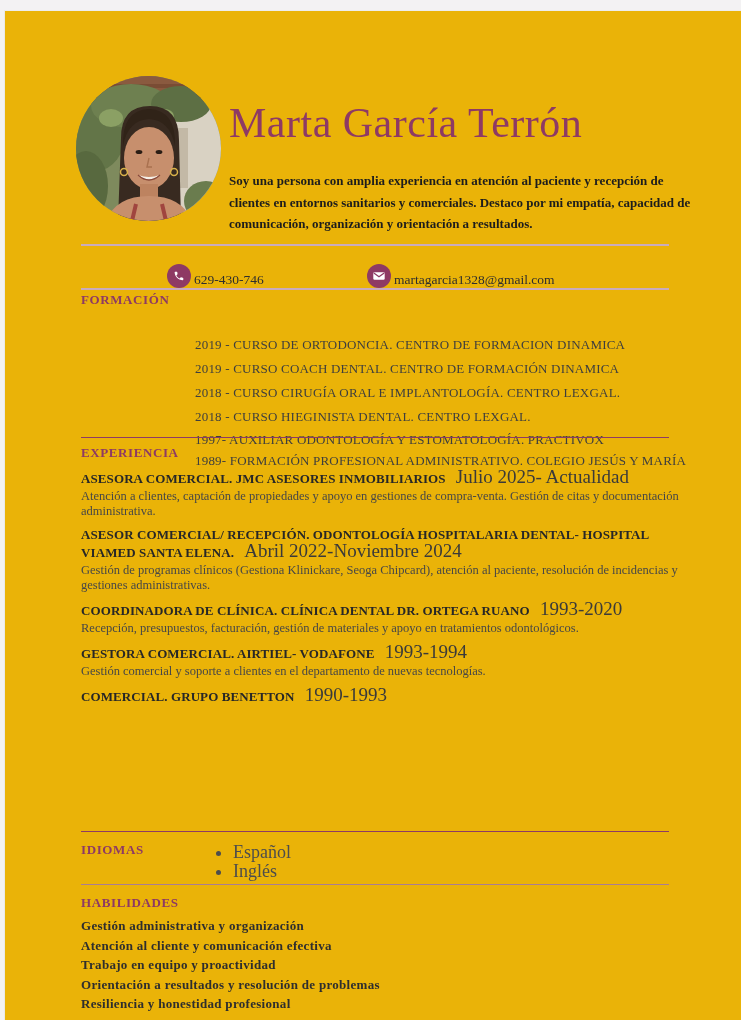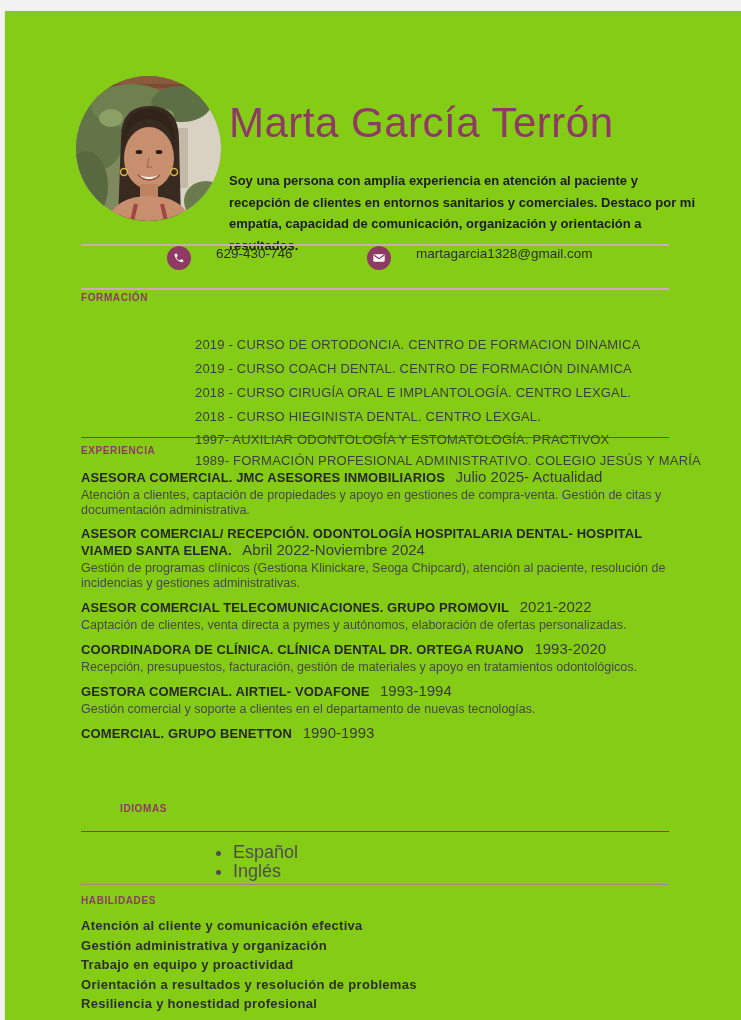--- a/index.html
+++ b/index.html
@@ -2,21 +2,21 @@
 <html><head>
 <meta charset="utf-8">
 <style>
   * { margin:0; padding:0; box-sizing:border-box; }
   html,body { width:741px; height:1020px; overflow:hidden; }
   body { background:#f3f2f3; font-family:"Liberation Sans", sans-serif; }
   #screen { position:relative; width:741px; height:1020px; }
 
   .page {
     position:absolute; left:4px; top:10px; width:737px; height:1010px;
-    background:#84cc16; border-left:1px solid #e9e9e9; border-top:1px solid #ededed;
+    background:#eab308; border-left:1px solid #e9e9e9; border-top:1px solid #ededed;font-family:Liberation Serif, serif;
   }
 
   
   .photo {
     position:absolute; left:71px; top:65px; width:145px; height:145px;
     border-radius:50%; overflow:hidden;
   }
   .photo svg { display:block; width:100%; height:100%; }
 
   .name {
@@ -27,34 +27,34 @@
   .summary {
     position:absolute; left:224px; top:159px; width:466px;
     font-size:13px; font-weight:700; color:#1d1d1d; line-height:21.5px;
   }
 
   
   .contact-bar {
     position:absolute; left:76px; top:233px; width:588px; height:46px;
     border-top:2px solid #c9abbc; border-bottom:2px solid #c9abbc;
   }
-  .contact-item { position:absolute; top:0; height:100%; display:flex; align-items:flex-start; gap:25px; }
+  .contact-item { position:absolute; top:0; height:100%; display:flex; align-items:flex-end; gap:3px; }
   .contact-item.phone { left:86px; }
   .contact-item.email { left:286px; }
   .round-icon { width:24px; height:24px; flex:0 0 24px; }
   .contact-text { font-size:13.5px; color:#2e2e2e; }
 
   
   .sec-label {
     position:absolute; left:76px;
-    font-size:10px; font-weight:700; color:#8e3a64; letter-spacing:0.6px;
+    font-size:13px; font-weight:700; color:#8e3a64; letter-spacing:0.6px;
   }
   .lbl-formacion { top:281px; }
   .lbl-experiencia { top:434px; }
-  .lbl-idiomas { top:792px;margin-left:39px; }
+  .lbl-idiomas { top:831px; }
   .lbl-habilidades { top:884px; }
 
   
   .formacion-list { position:absolute; left:190px; top:285px; width:500px; list-style:none;margin-top:39px; }
   .formacion-list li {
     font-size:13px; color:#3e3e3e; letter-spacing:0.2px; height:24px; line-height:20px;
     white-space:nowrap;
   }
   .formacion-list li:nth-child(n+5) { height:21px; line-height:18px; }
 
@@ -62,21 +62,21 @@
   .divider { position:absolute; left:76px; width:588px; border:0; }
   .div-exp      { top:426px; border-top:1px solid #8e3a64; }
   .div-idiomas  { top:820px; border-top:1.5px solid #8e3a64; }
   .div-habil    { top:873px; border-top:1px solid #a87d95; }
 
   
   .jobs { position:absolute; left:76px; top:458px; width:606px; }
   .job { margin-bottom:8px; }
   .job-head { font-size:13px; line-height:16px; }
   .job-title { font-weight:700; color:#272727; letter-spacing:0.1px; }
-  .job-dates { font-weight:400; color:#3a3a3a; margin-left:7px; font-size:15px; }
+  .job-dates { font-weight:400; color:#3a3a3a; margin-left:7px; font-size:19px; }
   .job-desc { font-size:12.5px; color:#474747; line-height:15px; margin-top:2px; }
 
   
   .idiomas-list { position:absolute; left:212px; top:832px; list-style:disc; padding-left:16px; }
   .idiomas-list li { font-size:18px; color:#4d4d4d; line-height:18.5px; }
 
   
   .skills-list { position:absolute; left:76px; top:905px; list-style:none; }
   .skills-list li {
     font-size:13px; font-weight:700; color:#2e2e2e; letter-spacing:0.3px; line-height:19.5px;
@@ -176,27 +176,20 @@
       </div>
       <div class="job">
         <div class="job-head">
           <span class="job-title">ASESOR COMERCIAL/ RECEPCIÓN. ODONTOLOGÍA HOSPITALARIA DENTAL- HOSPITAL VIAMED SANTA ELENA.</span>
           <span class="job-dates">Abril 2022-Noviembre 2024</span>
         </div>
         <p class="job-desc">Gestión de programas clínicos (Gestiona Klinickare, Seoga Chipcard), atención al paciente, resolución de incidencias y gestiones administrativas.</p>
       </div>
       <div class="job">
         <div class="job-head">
-          <span class="job-title">ASESOR COMERCIAL TELECOMUNICACIONES. GRUPO PROMOVIL</span>
-          <span class="job-dates">2021-2022</span>
-        </div>
-        <p class="job-desc">Captación de clientes, venta directa a pymes y autónomos, elaboración de ofertas personalizadas.</p>
-      </div>
-      <div class="job">
-        <div class="job-head">
           <span class="job-title">COORDINADORA DE CLÍNICA. CLÍNICA DENTAL DR. ORTEGA RUANO</span>
           <span class="job-dates">1993-2020</span>
         </div>
         <p class="job-desc">Recepción, presupuestos, facturación, gestión de materiales y apoyo en tratamientos odontológicos.</p>
       </div>
       <div class="job">
         <div class="job-head">
           <span class="job-title">GESTORA COMERCIAL. AIRTIEL- VODAFONE</span>
           <span class="job-dates">1993-1994</span>
         </div>
@@ -213,21 +206,21 @@
     <hr class="divider div-idiomas">
     <div class="sec-label lbl-idiomas">IDIOMAS</div>
     <ul class="idiomas-list">
       <li>Español</li>
       <li>Inglés</li>
     </ul>
 
     <hr class="divider div-habil">
     <div class="sec-label lbl-habilidades">HABILIDADES</div>
     <ul class="skills-list">
+      <li>Gestión administrativa y organización</li>
       <li>Atención al cliente y comunicación efectiva</li>
-      <li>Gestión administrativa y organización</li>
       <li>Trabajo en equipo y proactividad</li>
       <li>Orientación a resultados y resolución de problemas</li>
       <li>Resiliencia y honestidad profesional</li>
     </ul>
 
   </div>
 </div>
 
 </body></html>

